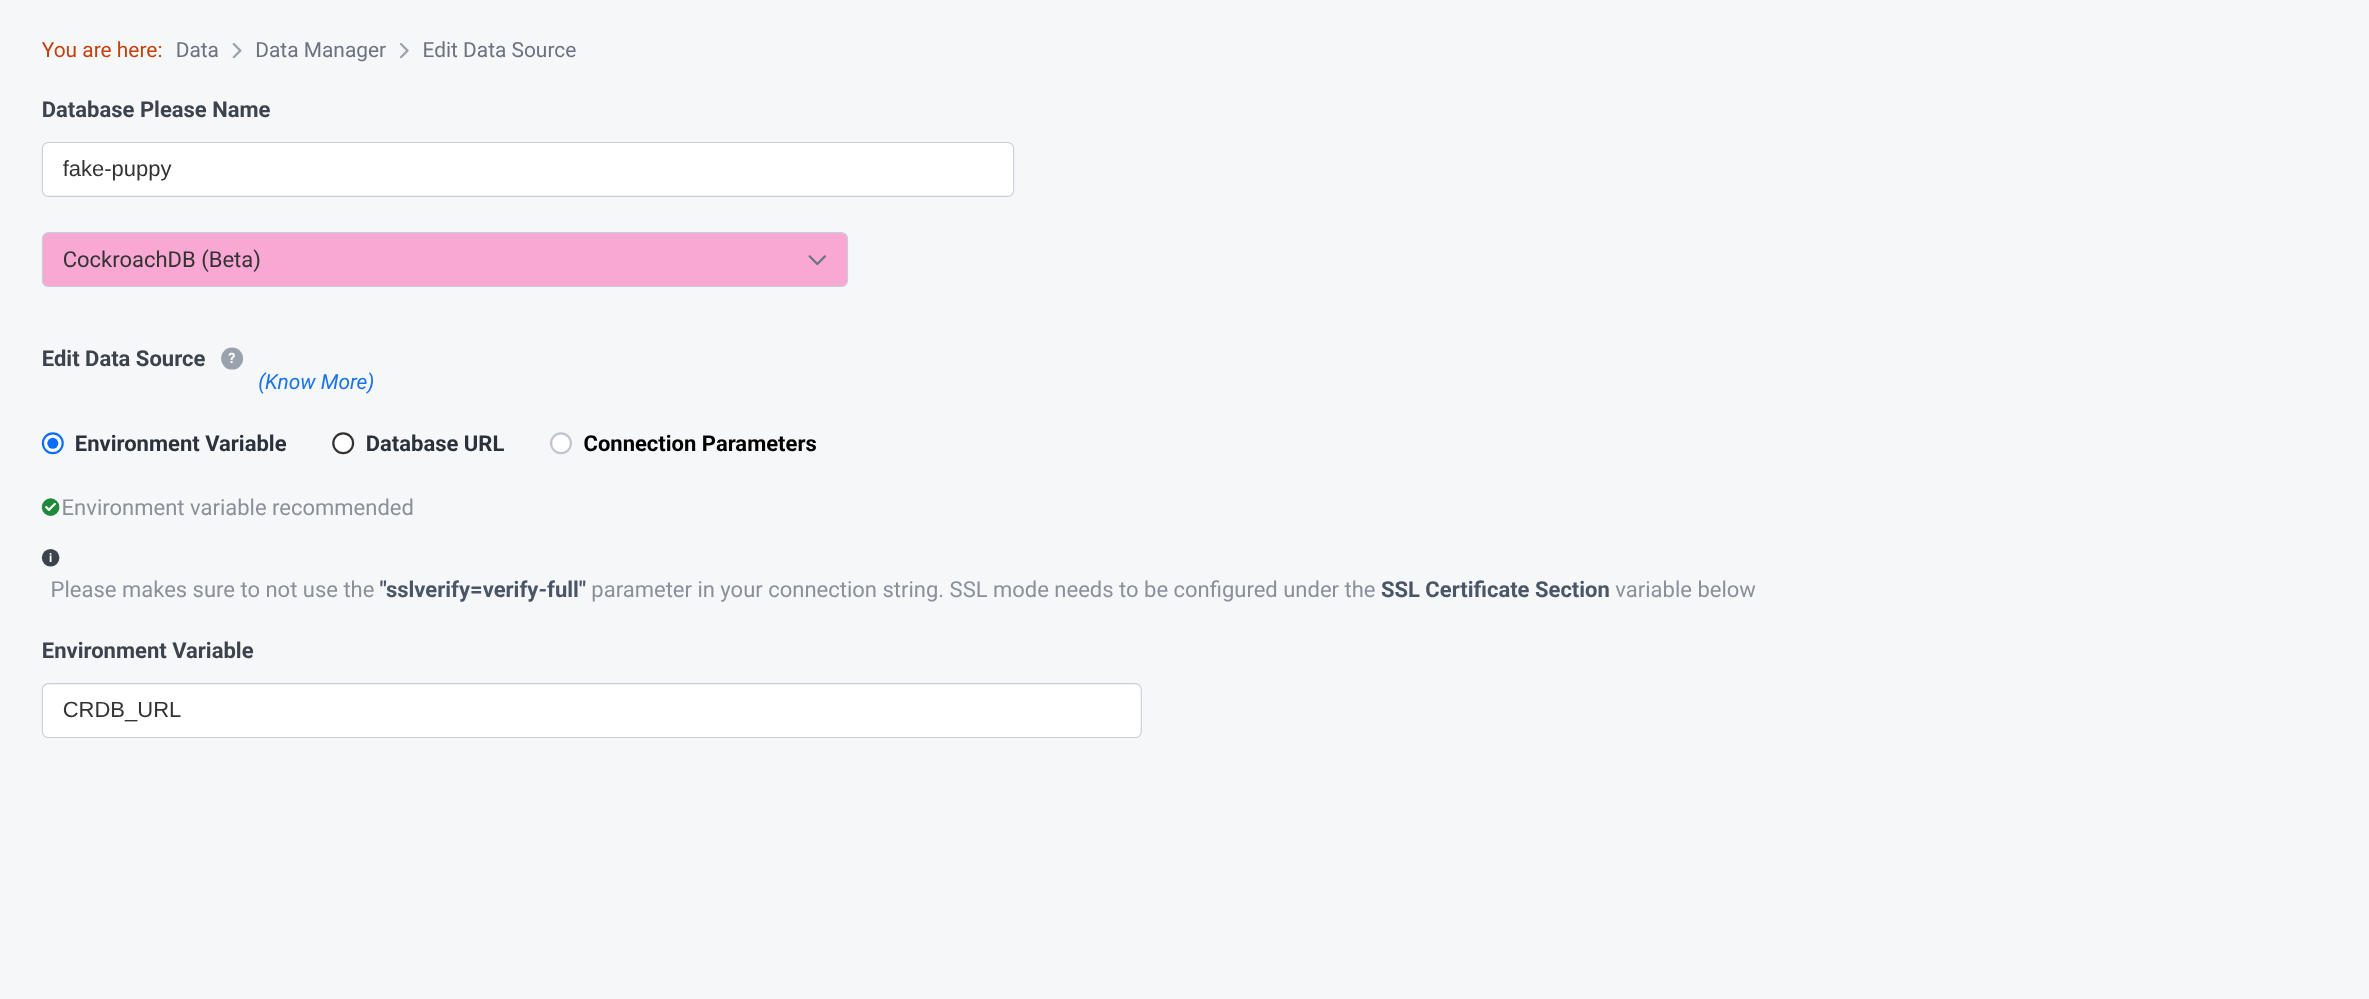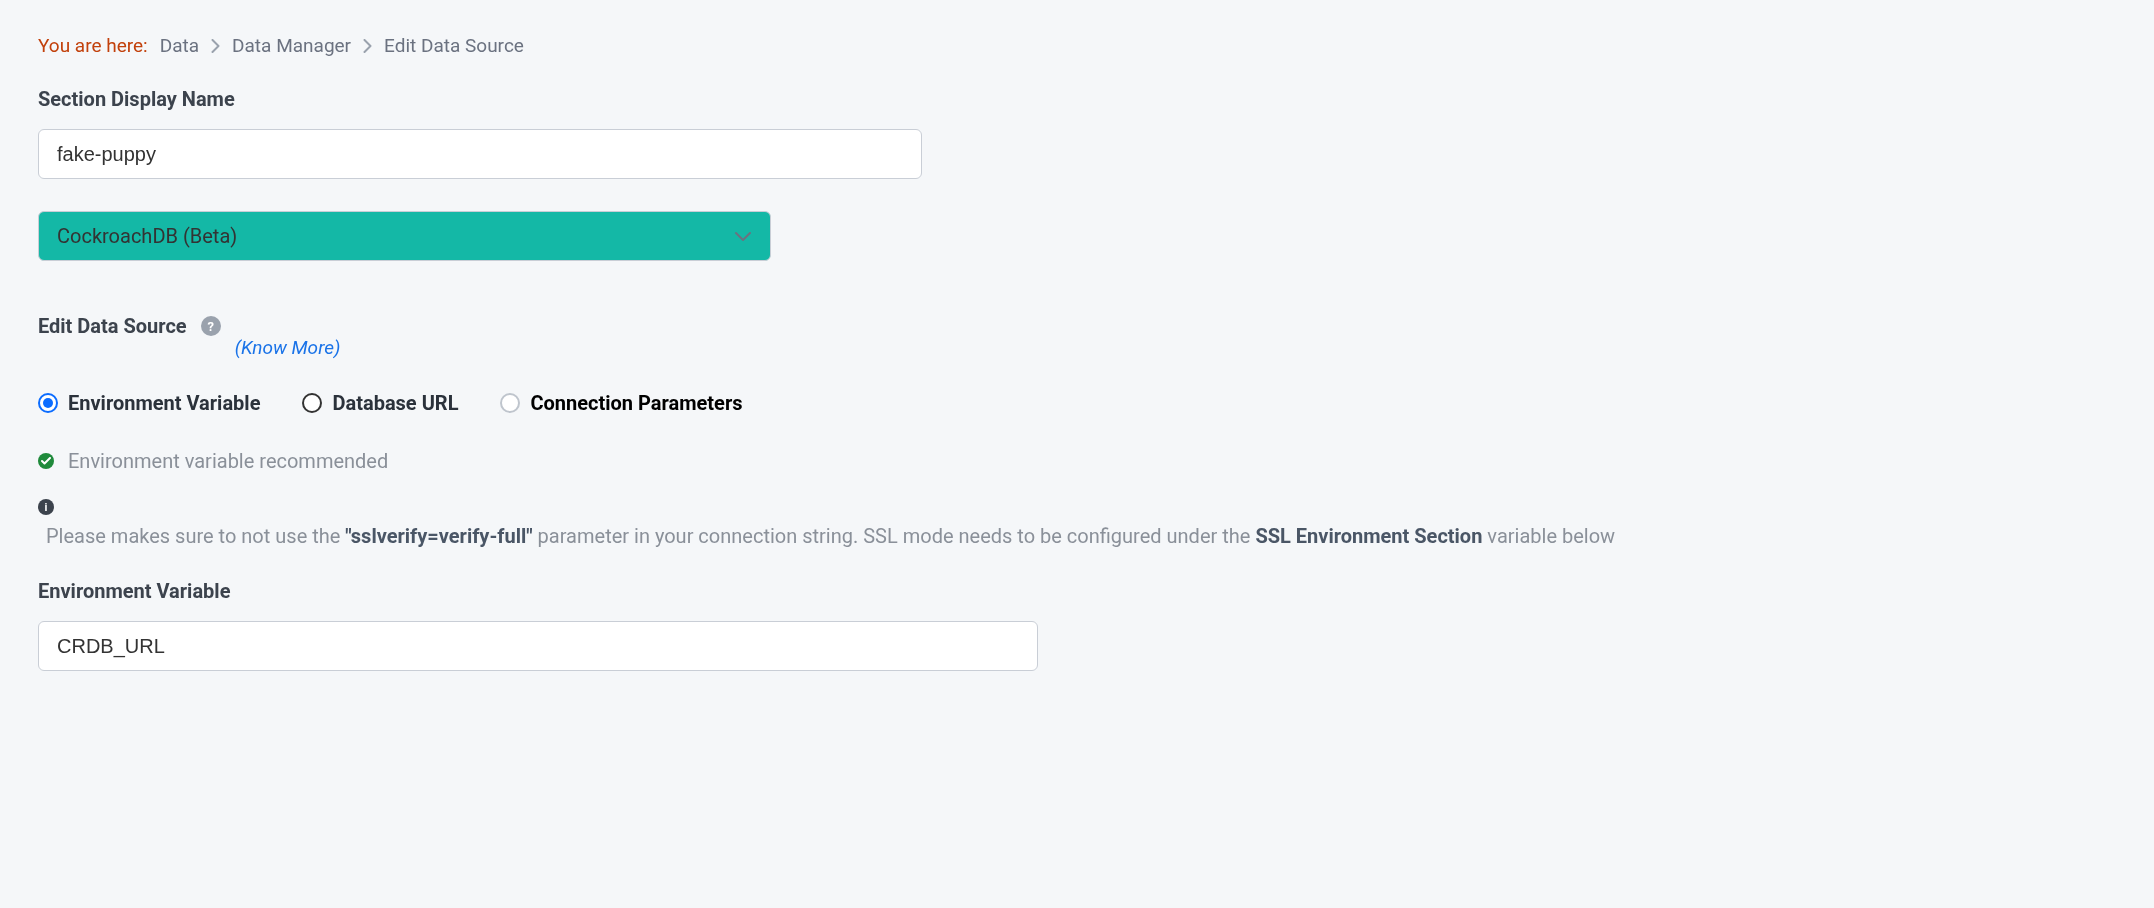--- a/index.html
+++ b/index.html
@@ -55,21 +55,21 @@
   }
   .text-input-wide {
     width: 1000px;
   }
   .group { margin-bottom: 32px; }
   .select-wrap {
     width: 733px;
     height: 50px;
     border: 1px solid #c9ced6;
     border-radius: 6px;
-    background: #14b8a6;
+    background: #f9a8d4;
     padding: 0 18px;
     display: flex;
     align-items: center;
     justify-content: space-between;
     cursor: pointer;
     font-size: 20px;
     color: #333;
   }
   .select-wrap .chev-down svg { width: 18px; height: 12px; }
   .edit-header {
@@ -136,21 +136,21 @@
   }
   .radio-label {
     font-weight: 700;
     font-size: 20px;
     color: #2b323b;
   }
   .radio-label.muted { color: #000000; }
   .hint-row {
     display: flex;
     align-items: center;
-    gap: 14px;
+    gap: 2px;
     color: #8a9099;
     font-size: 20px;
     margin-bottom: 22px;
   }
   .check-icon {
     width: 16px; height: 16px;
     border-radius: 50%;
     background: #1f8a3b;
     display: inline-flex;
     align-items: center;
@@ -203,21 +203,21 @@
     <span class="crumb">Data Manager</span>
     <span class="chev">
       <svg viewBox="0 0 8 14" fill="none">
           <path d="M1 1l6 6-6 6" stroke="#9aa2ad" stroke-width="2" stroke-linecap="round" stroke-linejoin="round"></path>
         </svg>
     </span>
     <span class="crumb">Edit Data Source</span>
   </div>
 
   <div class="group">
-    <div class="section-label">Section Display Name</div>
+    <div class="section-label">Database Please Name</div>
     <input class="text-input" type="text" value="fake-puppy" style="">
   </div>
 
   <div class="group">
     <div class="select-wrap">
       <span>CockroachDB (Beta)</span>
       <span class="chev-down">
         <svg viewBox="0 0 18 12" fill="none">
             <path d="M2 2l7 7 7-7" stroke="#6b7280" stroke-width="2" stroke-linecap="round" stroke-linejoin="round"></path>
           </svg>
@@ -256,21 +256,21 @@
   </div>
 
   <div class="info-row">
     <span class="info-icon">i</span>
   </div>
 
   <div class="note-line">
     <span>Please makes sure to not use the </span>
     <span class="note-strong">"sslverify=verify-full"</span>
     <span> parameter in your connection string. SSL mode needs to be configured under the </span>
-    <span class="note-strong">SSL Environment Section</span>
+    <span class="note-strong">SSL Certificate Section</span>
     <span> variable below</span>
   </div>
 
   <div class="group">
     <div class="section-label">Environment Variable</div>
     <input class="text-input text-input-wide" type="text" value="CRDB_URL" style="">
   </div>
 
 </div>
 

